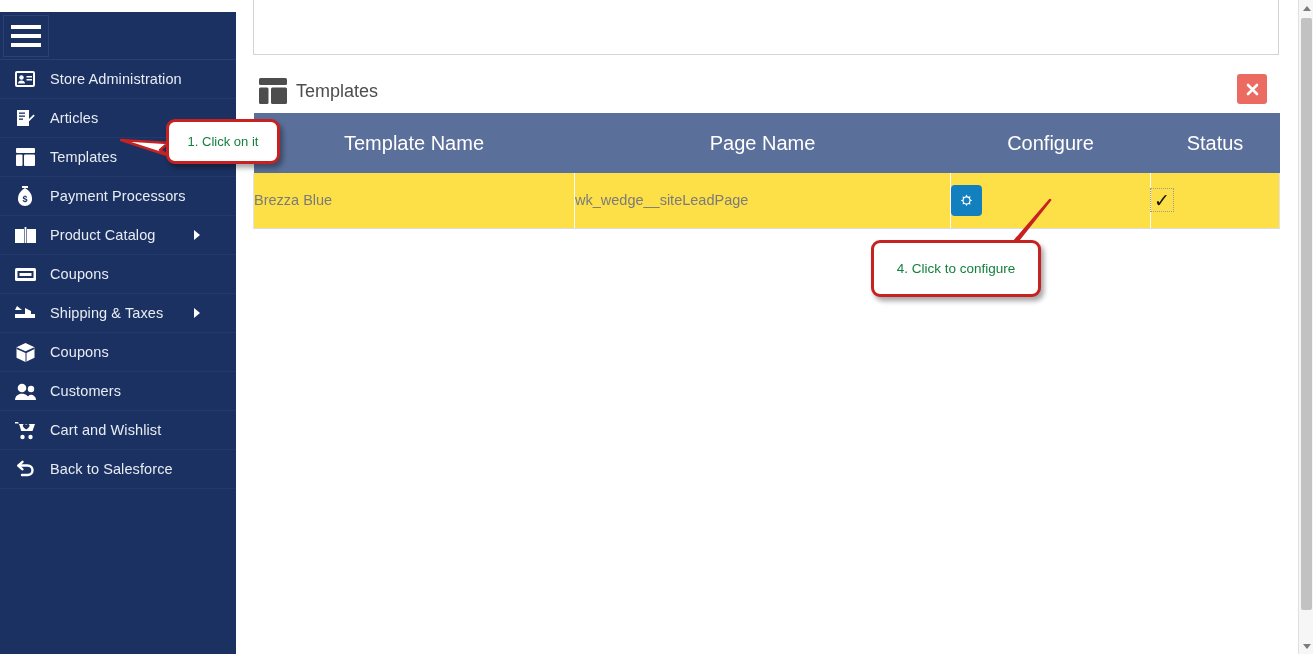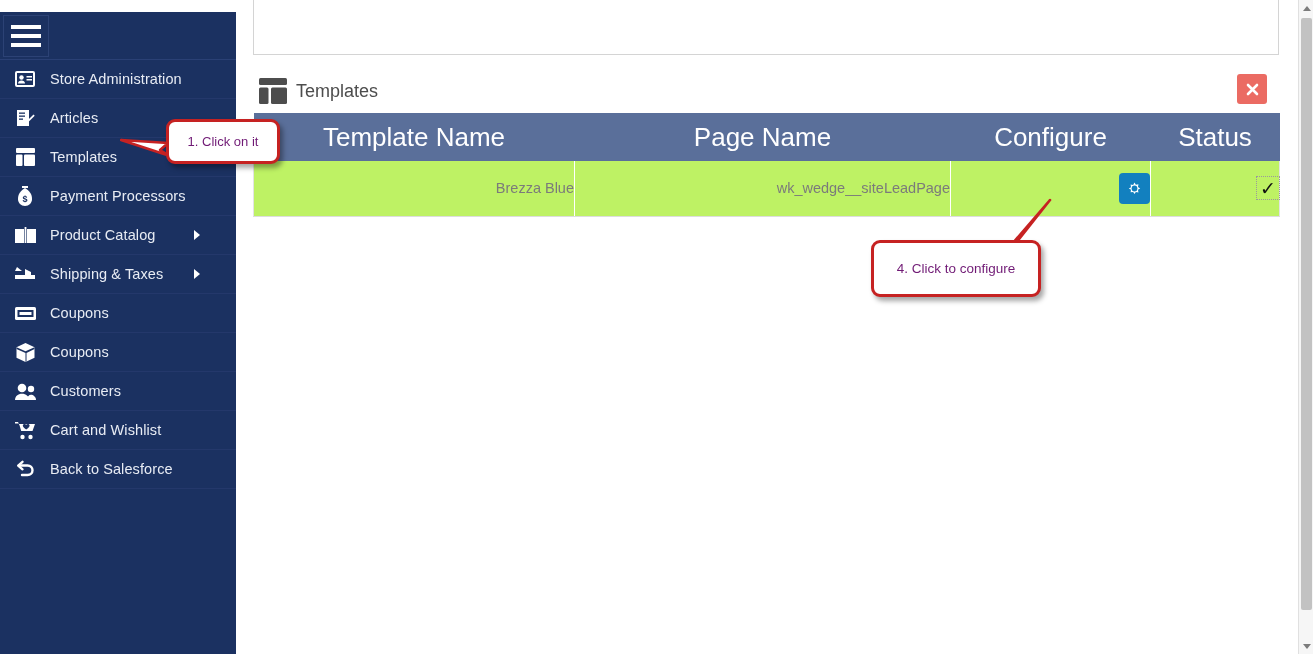--- a/index.html
+++ b/index.html
@@ -116,35 +116,35 @@
   
   #tpl-table {
     width: 1026px;
     border-collapse: collapse;
     table-layout: fixed;
     background: #ffffff;
   }
   #tpl-table thead th {
     background: #5a6f9a;
     color: #ffffff;
-    font-size: 26px;
+    font-size: 20px;
     font-weight: normal;
-    height: 48px;
+    height: 60px;
     text-align: center;
     padding: 0;
   }
   #tpl-table tbody td {
     height: 55px;
-    text-align: right;
+    text-align: left;
     font-size: 14.5px;
     color: #7b7b7b;
     border-bottom: 1px solid #dddddd;
     border-left: 1px solid #ffffff;
     padding: 0;
-    background: #bef264;
+    background: #fde047;
   }
   #tpl-table tbody tr td:first-child { border-left: 1px solid #e3e3e3; }
   #tpl-table tbody tr td:last-child  { border-right: 1px solid #e3e3e3; }
 
   .col-a { width: 321px; }
   .col-b { width: 376px; margin-top: 44px; }
   .col-c { width: 200px; }
   .col-d { width: 129px; }
 
   #gear-btn {
@@ -167,21 +167,21 @@
     line-height: 1;
     cursor: pointer;
   }
 
   
   .callout {
     position: absolute;
     background: #ffffff;
     border: 3px solid #c62222;
     border-radius: 9px;
-    color: #701a75;
+    color: #15803d;
     display: flex; align-items: center; justify-content: center;
     box-shadow: 3px 4px 5px rgba(0,0,0,0.35);
     font-size: 13px;
     white-space: nowrap;
   }
   #callout-1 {
     left: 166px; top: 119px;
     width: 114px; height: 45px;
     z-index: 30;
   }
@@ -297,38 +297,38 @@
           <path d="M12 2h9v14h-9z"></path>
           <rect x="9.6" y="0" width="1.8" height="16"></rect>
         </svg>
       </span>
       <span class="nav-label">Product Catalog</span>
       <span class="nav-caret"></span>
     </div>
 
     <div class="nav-item">
       <span class="nav-icon">
-        <svg width="22" height="16" viewBox="0 0 22 16" fill="#fff">
-          <path d="M1 9h10V3l6 3v3h4v4H1z"></path>
-          <path d="M3 1l5 4H1z"></path>
-        </svg>
-      </span>
-      <span class="nav-label">Shipping &amp; Taxes</span>
-      <span class="nav-caret"></span>
-    </div>
-
-    <div class="nav-item">
-      <span class="nav-icon">
         <svg width="21" height="13" viewBox="0 0 21 13" fill="#fff">
           <rect x="0" y="0" width="21" height="13" rx="1.5"></rect>
           <rect x="2.5" y="3" width="16" height="7" fill="#1b3161"></rect>
           <rect x="4.5" y="5" width="12" height="3" fill="#fff"></rect>
         </svg>
       </span>
       <span class="nav-label">Coupons</span>
+    </div>
+
+    <div class="nav-item">
+      <span class="nav-icon">
+        <svg width="22" height="16" viewBox="0 0 22 16" fill="#fff">
+          <path d="M1 9h10V3l6 3v3h4v4H1z"></path>
+          <path d="M3 1l5 4H1z"></path>
+        </svg>
+      </span>
+      <span class="nav-label">Shipping &amp; Taxes</span>
+      <span class="nav-caret"></span>
     </div>
 
     <div class="nav-item">
       <span class="nav-icon">
         <svg width="19" height="19" viewBox="0 0 19 19" fill="#fff">
           <path d="M9.5 0l9 4.3v10.4L9.5 19 .5 14.7V4.3z"></path>
           <path d="M9.5 8.2L.5 4.3v1.6l9 4v9.1l1-.5V9.9l8-3.9V4.3z" fill="#1b3161"></path>
         </svg>
       </span>
       <span class="nav-label">Coupons</span>

